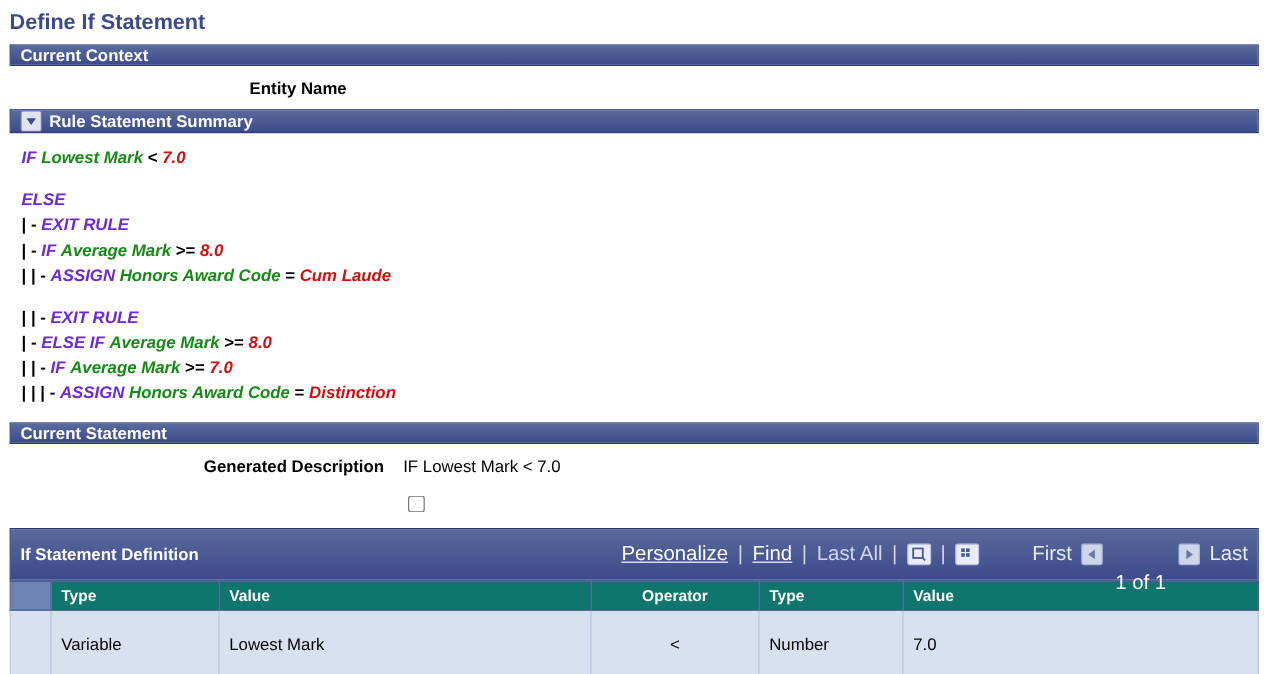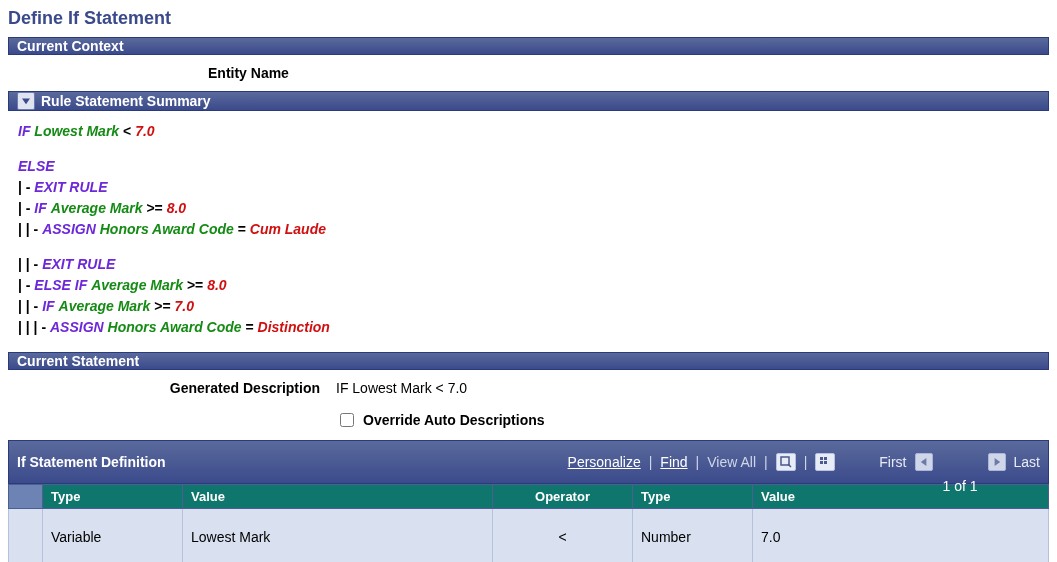--- a/index.html
+++ b/index.html
@@ -102,21 +102,21 @@
     height: 44px;
     box-sizing: border-box;
   }
   .grid-header-bar .title { flex: 0 0 auto; }
   .grid-header-bar .spacer { flex: 1 1 auto; }
   .grid-toolbar {
     display: flex;
     align-items: center;
     gap: 6px;
     font-weight: normal;
-    font-size: 14px;
+    font-size: 17px;
     color: #e2e6f3;
   }
   .grid-toolbar a {
     color: #ffffff;
     text-decoration: underline;
     cursor: pointer;
   }
   .grid-toolbar .muted { color: #cfd6ea; }
   .grid-toolbar .sep { color: #cfd6ea; padding: 0 2px; }
   .grid-toolbar .icon-btn {
@@ -245,32 +245,31 @@
 
   <div class="section-bar">Current Statement</div>
 
   <div class="desc-row">
     <div class="desc-label">Generated Description</div>
     <div class="desc-value">IF Lowest Mark &lt; 7.0</div>
   </div>
 
   <div class="override-row">
     <input type="checkbox" style="">
-    <span>Override Auto Descriptions</span>
   </div>
 
   <div class="grid-header-bar">
     <span class="title">If Statement Definition</span>
     <span class="spacer"></span>
     <span class="grid-toolbar">
       <a>Personalize</a>
       <span class="sep">|</span>
       <a>Find</a>
       <span class="sep">|</span>
-      <span class="muted">View All</span>
+      <span class="muted">Last All</span>
       <span class="sep">|</span>
       <span class="icon-btn">
         <svg width="12" height="12" viewBox="0 0 12 12">
             <rect x="1" y="1" width="8" height="8" fill="none" stroke="#4a5a8c" stroke-width="1.5"></rect>
             <line x1="8" y1="8" x2="11" y2="11" stroke="#4a5a8c" stroke-width="1.5"></line>
           </svg>
       </span>
       <span class="sep">|</span>
       <span class="icon-btn">
         <svg width="12" height="12" viewBox="0 0 12 12">

